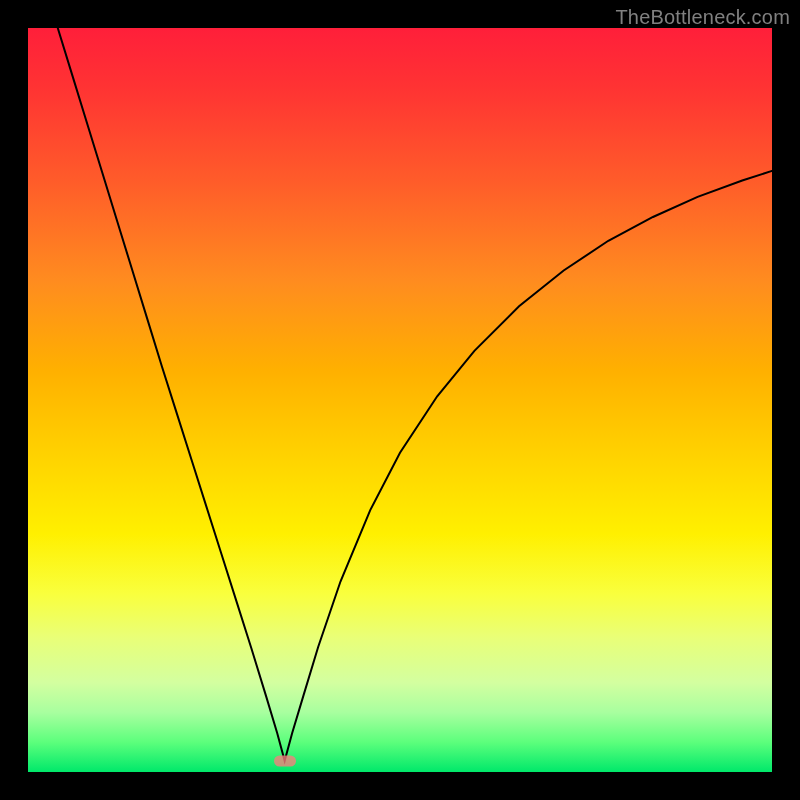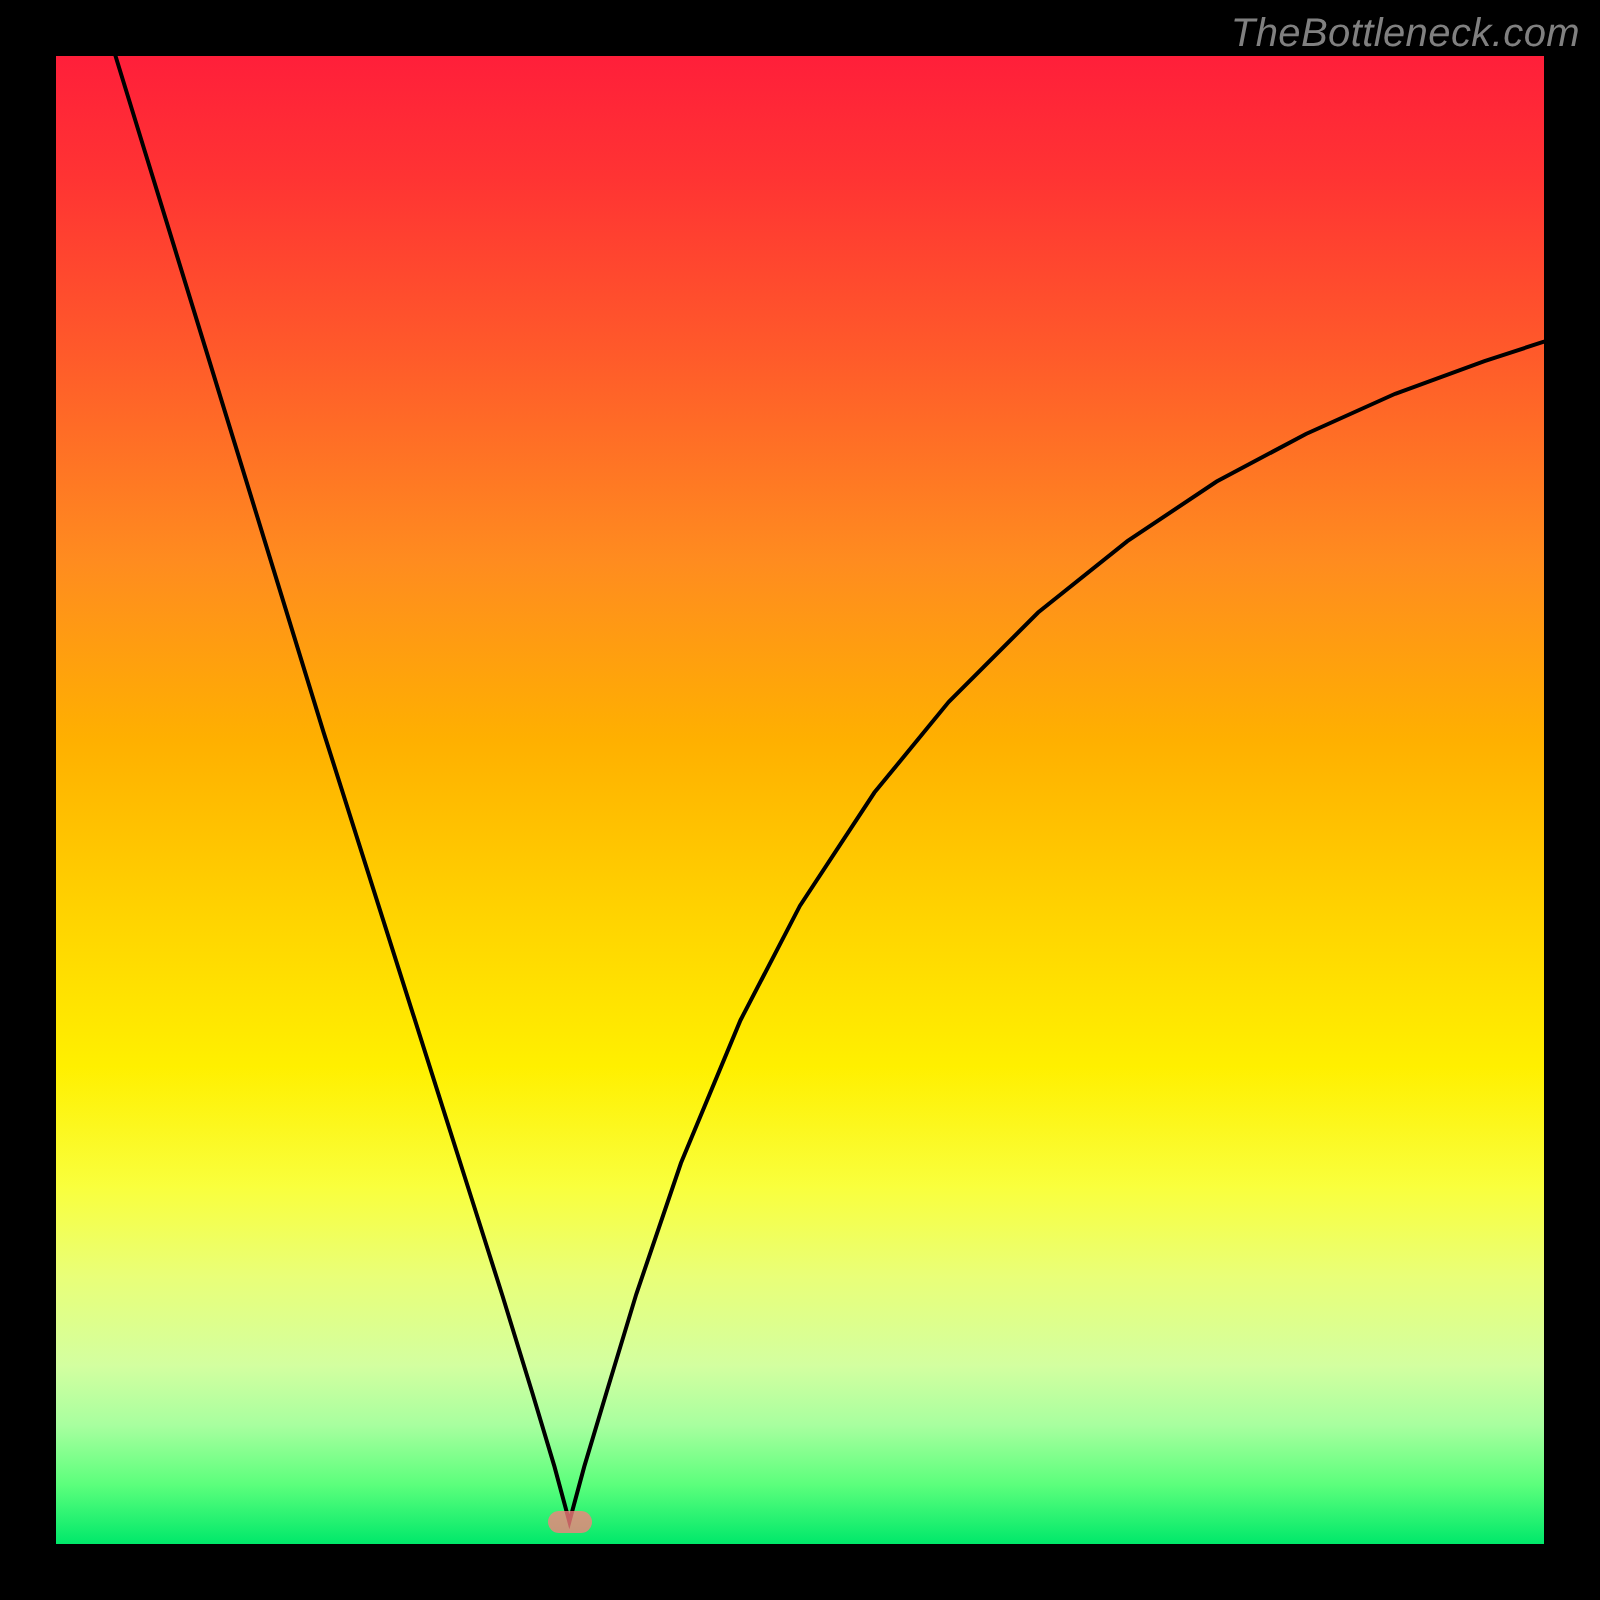--- a/index.html
+++ b/index.html
@@ -40,21 +40,20 @@
     );
   }
   .watermark {
     position: absolute;
     top: 6px;
     right: 10px;
     color: #808080;
     font-size: 20px;
     letter-spacing: 0.2px;
     font-weight: 400;
-    font-style: italic;
   }
   .marker {
     position: absolute;
     width: 22px;
     height: 11px;
     border-radius: 6px;
     background: rgba(250, 125, 125, 0.78);
     transform: translate(-50%, -50%);
   }
   svg.curve {

